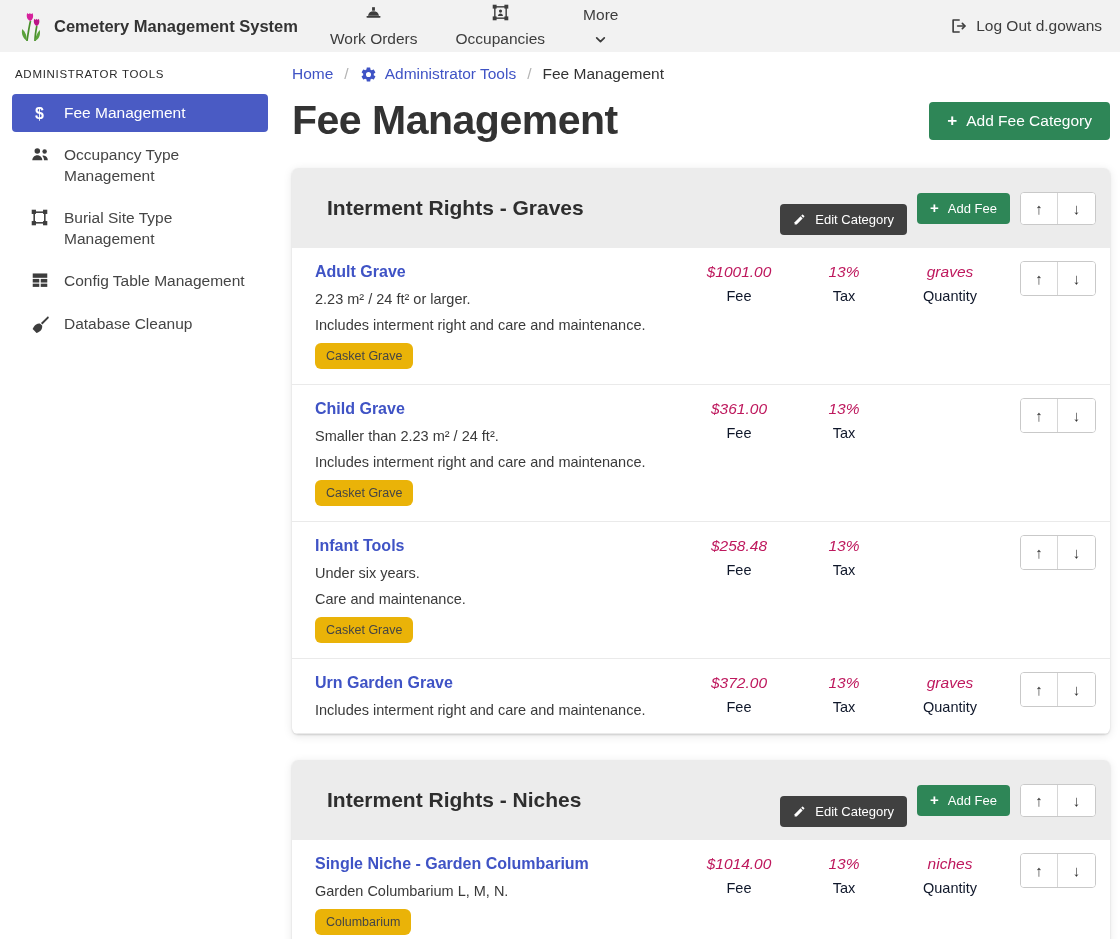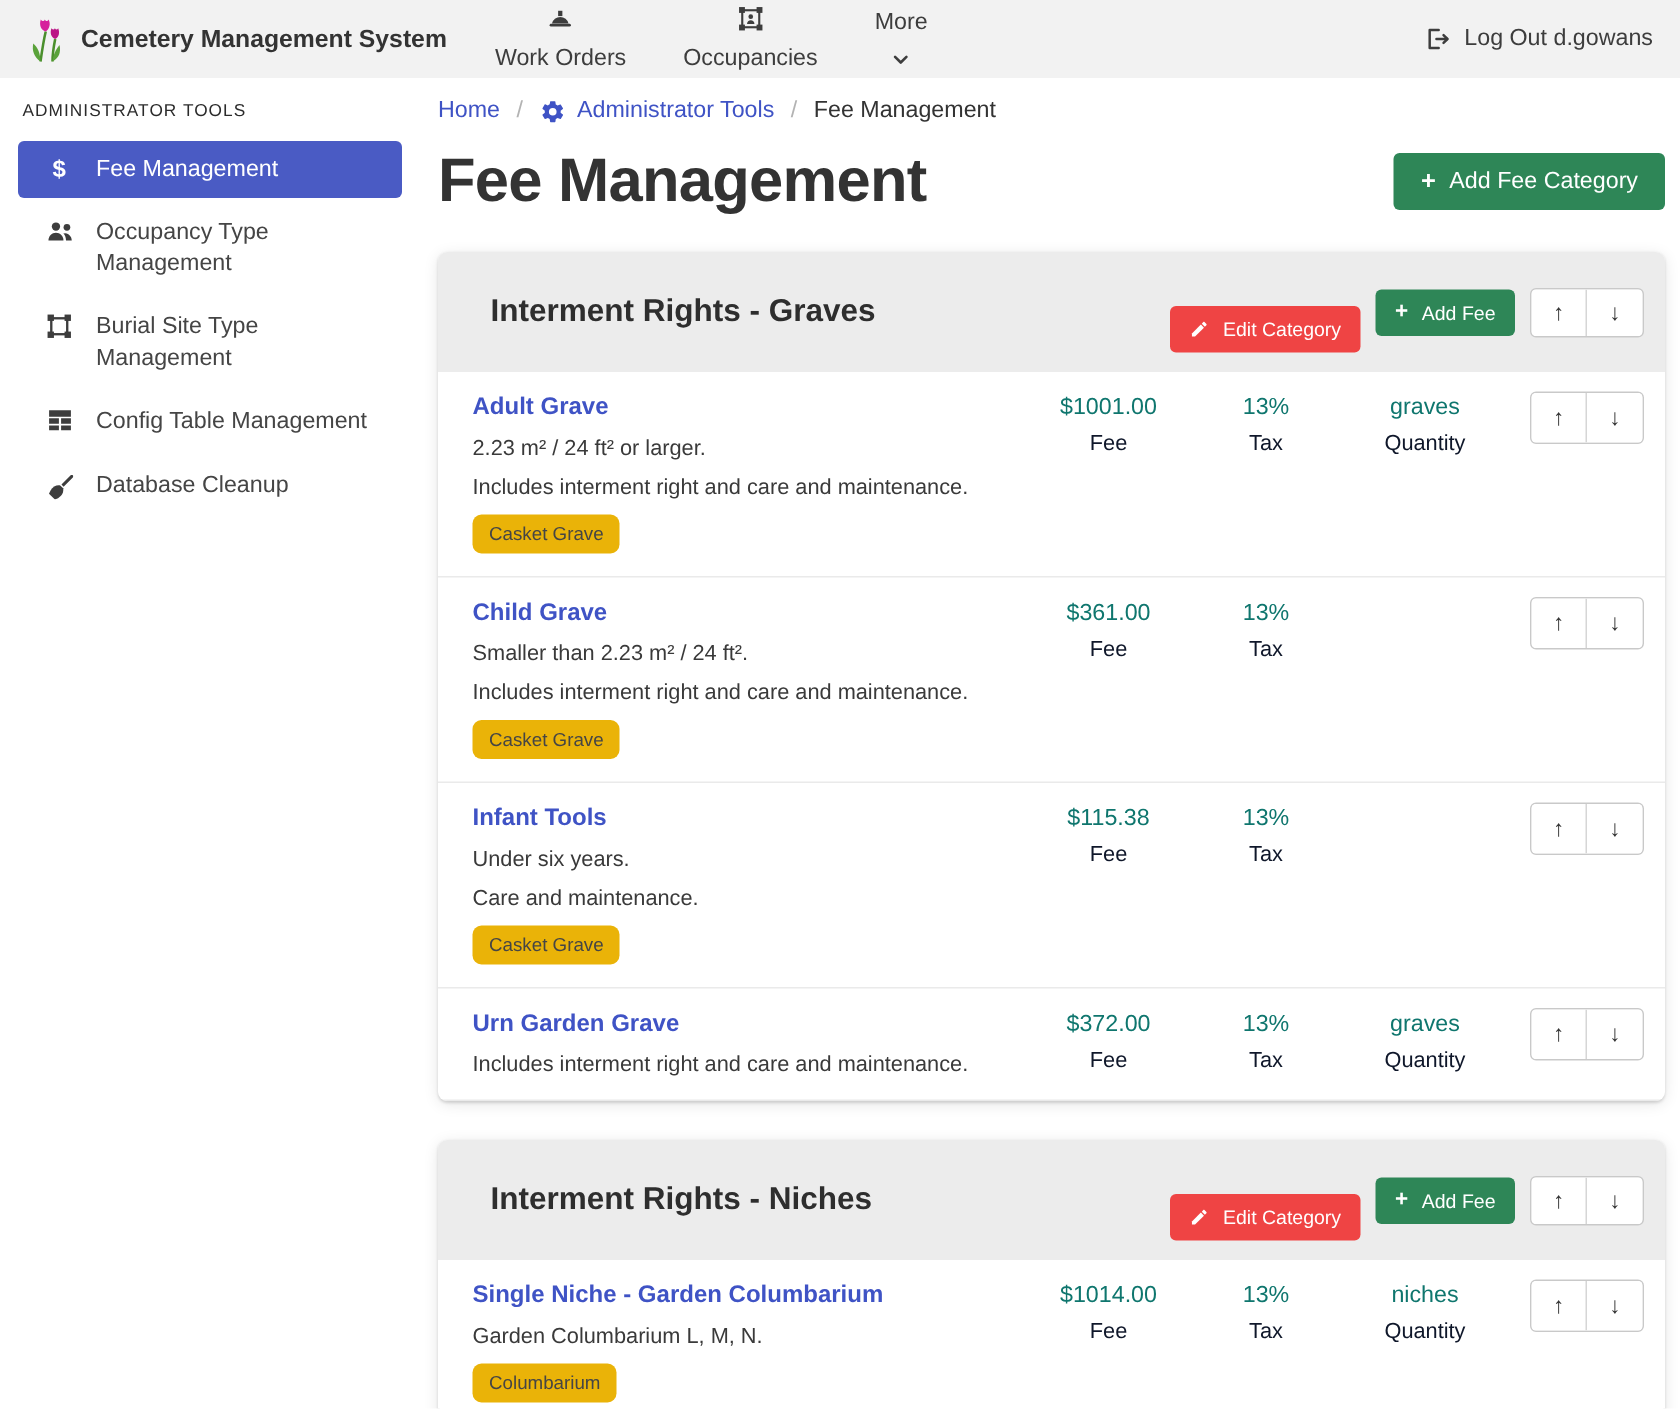--- a/index.html
+++ b/index.html
@@ -50,21 +50,21 @@
   .breadcrumb { display:flex; align-items:center; gap:11px; font-size:15.5px; margin-bottom:4px; }
   .crumb-link { color:#3f53c5; text-decoration:none; cursor:pointer; display:flex; align-items:center; gap:8px; }
   .crumb-sep { color:#b3b3b3; }
   .crumb-current { color:#333; }
 
   .title-row { display:flex; justify-content:space-between; align-items:center; margin:14px 0 24px 0; }
   .page-title { font-size:41px; font-weight:600; color:#333; margin:0; letter-spacing:-0.5px; }
 
   .btn { border:none; border-radius:4px; color:#fff; display:inline-flex; align-items:center; gap:9px; cursor:pointer; font-family:inherit; }
   .btn-green { background:#2e8657; }
-  .btn-teal  { background:#ef4444;margin-top:23px; }
+  .btn-teal  { background:#404040;margin-top:23px; }
   .btn-lg { font-size:15.5px; padding:10px 18px; }
   .btn-sm { font-size:13px; padding:8px 13px; }
   .plus-glyph { font-size:17px; font-weight:bold; line-height:0.9; }
   .btn-sm .plus-glyph { font-size:15px; }
 
   
   .card {
     border-radius:6px; overflow:hidden; background:#fff;
     box-shadow:0 1px 2px rgba(0,0,0,.14), 0 2px 10px rgba(0,0,0,.10);
     margin-bottom:26px;
@@ -85,21 +85,21 @@
   .fee-row { display:flex; align-items:flex-start; padding:13px 14px 15px 23px; border-bottom:1px solid #eaeaea; }
   .fee-main { flex:1; padding-right:8px; }
   .fee-name { font-size:16px; font-weight:bold; color:#3f53c5; text-decoration:none; cursor:pointer; display:inline-block; margin-top:2px; }
   .fee-desc { font-size:14.5px; color:#3a3a3a; margin-top:10px; }
   .badge {
     display:inline-block; background:#eab308; border-radius:6px;
     padding:6px 11px; font-size:12.5px; color:#454545; margin-top:10px;
   }
   .fee-col { text-align:center; flex-shrink:0; padding-top:2px; }
   .col-fee { width:110px; } .col-tax { width:100px; } .col-qty { width:112px; }
-  .fee-val { font-size:15.5px; color:#0f766e; }
+  .fee-val { font-size:15.5px; color:#be185d;font-style:italic; }
   .fee-lbl { font-size:14.5px; color:#0f172a; margin-top:7px; }
   .row-actions { margin-left:14px; flex-shrink:0; }
   .row-actions .ud-btn { height:33px; }
 </style>
 </head>
 <body>
 
 <header class="navbar">
   <div class="brand">
     <span>
@@ -319,21 +319,21 @@
     </div>
   </div>
             <div class="fee-row">
     <div class="fee-main">
       <a class="fee-name">Infant Tools</a>
       <div class="fee-desc">Under six years.</div>
       <div class="fee-desc">Care and maintenance.</div>
       <div><span class="badge">Casket Grave</span></div>
     </div>
     <div class="fee-col col-fee">
-      <div class="fee-val">$115.38</div>
+      <div class="fee-val">$258.48</div>
       <div class="fee-lbl">Fee</div>
     </div>
     <div class="fee-col col-tax">
       <div class="fee-val">13%</div>
       <div class="fee-lbl">Tax</div>
     </div>
     <div class="fee-col col-qty" style="visibility: hidden;">
       <div class="fee-val"></div>
       <div class="fee-lbl">Quantity</div>
     </div>

